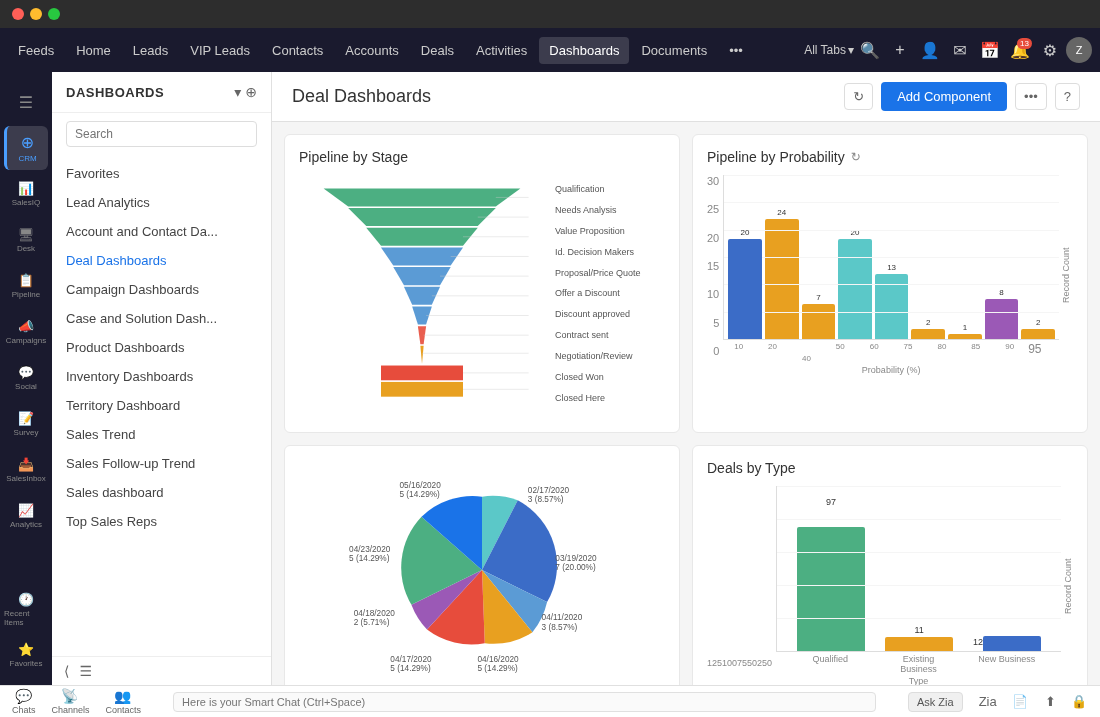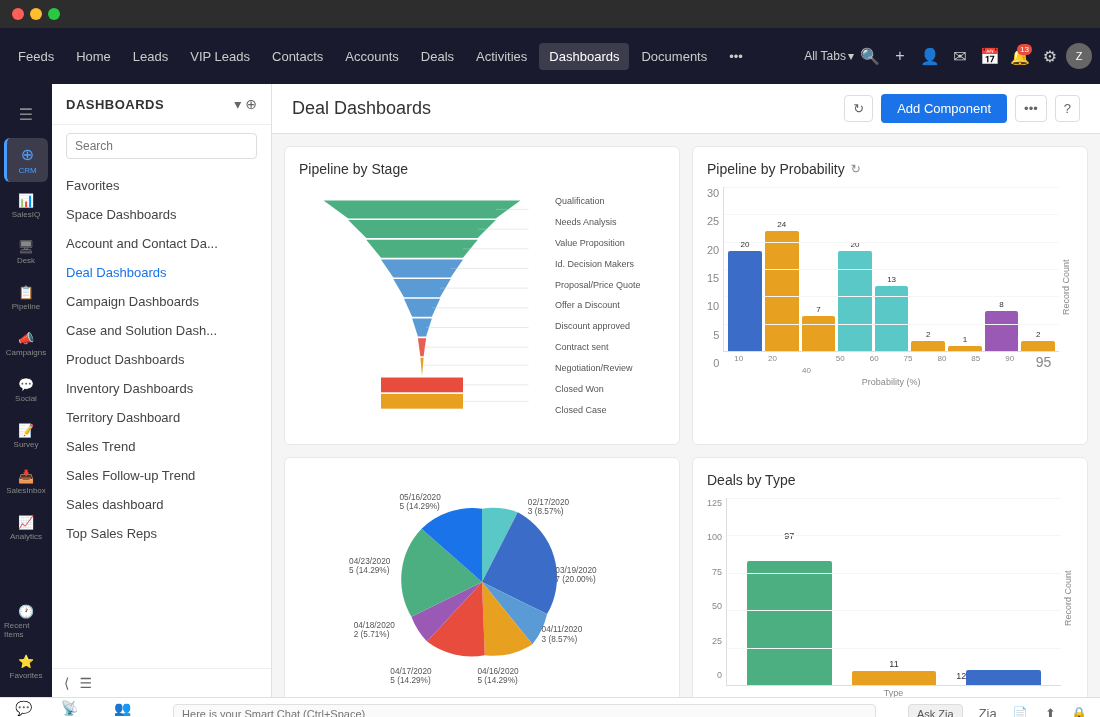--- a/index.html
+++ b/index.html
@@ -6,21 +6,21 @@
     body { font-family: -apple-system, BlinkMacSystemFont, 'Segoe UI', sans-serif; font-size: 13px; background: #f0f0f0; width: 1100px; height: 717px; overflow: hidden; }
 
     
     .titlebar { height: 28px; background: #2d2d2d; display: flex; align-items: center; padding: 0 12px; gap: 6px; }
     .titlebar-btn { width: 12px; height: 12px; border-radius: 50%; }
     .btn-red { background: #ff5f57; }
     .btn-yellow { background: #febc2e; }
     .btn-green { background: #28c840; }
 
     
-    .navbar { height: 56px; background: #1a1a2e; display: flex; align-items: center; padding: 0 8px; gap: 2px; }
+    .navbar { height: 44px; background: #1a1a2e; display: flex; align-items: center; padding: 0 8px; gap: 2px; }
     .nav-item { color: #ccc; padding: 6px 10px; font-size: 13px; cursor: pointer; border-radius: 4px; white-space: nowrap; }
     .nav-item.active { background: rgba(255,255,255,0.15); color: #fff; }
     .nav-spacer { flex: 1; }
     .nav-icon { width: 28px; height: 28px; display: flex; align-items: center; justify-content: center; cursor: pointer; color: #ccc; font-size: 16px; position: relative; }
     .badge { position: absolute; top: 2px; right: 2px; background: #e74c3c; color: white; font-size: 8px; border-radius: 8px; padding: 1px 3px; min-width: 14px; text-align: center; }
     .all-tabs-btn { color: #ccc; font-size: 12px; cursor: pointer; display: flex; align-items: center; gap: 2px; }
 
     
     .app-body { display: flex; height: calc(717px - 28px - 44px - 32px); }
 
@@ -171,21 +171,21 @@
       <div class="dash-sidebar-icons">
         <span class="dash-sidebar-icon">▾</span>
         <span class="dash-sidebar-icon">⊕</span>
       </div>
     </div>
     <div class="dash-search">
       <input type="text" placeholder="Search" style="">
     </div>
     <div class="dash-sidebar-list">
       <div class="dash-sidebar-item">Favorites</div>
-      <div class="dash-sidebar-item">Space Dashboards</div>
+      <div class="dash-sidebar-item">Lead Analytics</div>
       <div class="dash-sidebar-item">Account and Contact Da...</div>
       <div class="dash-sidebar-item active">Deal Dashboards</div>
       <div class="dash-sidebar-item">Campaign Dashboards</div>
       <div class="dash-sidebar-item">Case and Solution Dash...</div>
       <div class="dash-sidebar-item">Product Dashboards</div>
       <div class="dash-sidebar-item">Inventory Dashboards</div>
       <div class="dash-sidebar-item">Territory Dashboard</div>
       <div class="dash-sidebar-item">Sales Trend</div>
       <div class="dash-sidebar-item">Sales Follow-up Trend</div>
       <div class="dash-sidebar-item">Sales dashboard</div>
@@ -248,21 +248,21 @@
             <div>Qualification</div>
             <div>Needs Analysis</div>
             <div>Value Proposition</div>
             <div>Id. Decision Makers</div>
             <div>Proposal/Price Quote</div>
             <div>Offer a Discount</div>
             <div>Discount approved</div>
             <div>Contract sent</div>
             <div>Negotiation/Review</div>
             <div>Closed Won</div>
-            <div>Closed Case</div>
+            <div>Closed Here</div>
           </div>
         </div>
       </div>
 
       <div class="chart-card">
         <div class="chart-title">
           <span>Pipeline by Probability</span>
           <span class="chart-refresh">↻</span>
         </div>
         <div style="display:flex;height:200px;">
@@ -338,21 +338,21 @@
             <div style="display:flex;gap:3px;padding-left:0;margin-top:2px;">
               <div style="flex:1;font-size:8px;color:#888;text-align:center;">10</div>
               <div style="flex:1;font-size:8px;color:#888;text-align:center;">20</div>
               <div style="flex:1;font-size:8px;color:#888;text-align:center;margin-top:12px;">40</div>
               <div style="flex:1;font-size:8px;color:#888;text-align:center;">50</div>
               <div style="flex:1;font-size:8px;color:#888;text-align:center;">60</div>
               <div style="flex:1;font-size:8px;color:#888;text-align:center;">75</div>
               <div style="flex:1;font-size:8px;color:#888;text-align:center;">80</div>
               <div style="flex:1;font-size:8px;color:#888;text-align:center;">85</div>
               <div style="flex:1;font-size:8px;color:#888;text-align:center;">90</div>
-              <div style="flex:1;font-size:14px;color:#888;text-align:center;">95</div>
+              <div style="flex:1;font-size:12px;color:#888;text-align:left;">95</div>
             </div>
             <div style="font-size:9px;color:#888;text-align:center;margin-top:2px;">Probability (%)</div>
           </div>
           <div style="writing-mode:vertical-rl;transform:rotate(180deg);font-size:9px;color:#888;text-align:center;margin-right:2px;margin-left:2px;">Record Count</div>
         </div>
       </div>
 
       <div class="chart-card">
         <div class="pie-container">
           <svg viewBox="0 0 320 240" width="100%" height="220">
@@ -389,21 +389,21 @@
             <text x="15" y="110" font-size="9" fill="#555">5 (14.29%)</text>
             <text x="70" y="30" font-size="9" fill="#555">05/16/2020</text>
             <text x="70" y="40" font-size="9" fill="#555">5 (14.29%)</text>
           </svg>
         </div>
       </div>
 
       <div class="chart-card">
         <div class="chart-title">Deals by Type</div>
         <div style="display:flex;height:200px;">
-          <div style="display:flex;flex-direction:column;justify-content:space-between;align-items:flex-end;padding-right:4px;font-size:9px;color:#888;padding-bottom:18px;">
+          <div style="display:flex;flex-direction:row;justify-content:space-between;align-items:flex-end;padding-right:4px;font-size:9px;color:#888;padding-bottom:18px;">
             <span>125</span>
               <span>100</span>
               <span>75</span>
               <span>50</span>
               <span>25</span>
               <span>0</span>
           </div>
           <div style="flex:1;display:flex;flex-direction:column;">
             <div style="flex:1;display:flex;align-items:flex-end;gap:20px;border-left:1px solid #ddd;border-bottom:1px solid #ddd;padding:4px 20px 0 20px;position:relative;">
               <div style="position:absolute;top:0;left:0;right:0;bottom:0;display:flex;flex-direction:column;justify-content:space-between;pointer-events:none;">
@@ -424,20 +424,25 @@
                 <span style="font-size:9px;color:#333;margin-bottom:2px;">11</span>
                 <div style="width:100%;background:#e8a020;height:calc(11/125*160px);border-radius:2px 2px 0 0;"></div>
               </div>
 
               <div style="flex:1;display:flex;flex-direction:row;align-items:center;">
                 <span style="font-size:9px;color:#333;margin-bottom:2px;">12</span>
                 <div style="width:100%;background:#3b6cc7;height:calc(12/125*160px);border-radius:2px 2px 0 0;"></div>
               </div>
             </div>
 
+            <div style="display:flex;gap:20px;padding:0 20px;margin-top:2px;">
+              <div style="flex:1;font-size:9px;color:#888;text-align:center;">Qualified</div>
+              <div style="flex:1;font-size:9px;color:#888;text-align:center;">Existing Business</div>
+              <div style="flex:1;font-size:9px;color:#888;text-align:center;">New Business</div>
+            </div>
             <div style="font-size:9px;color:#888;text-align:center;margin-top:2px;">Type</div>
           </div>
           <div style="writing-mode:vertical-rl;transform:rotate(180deg);font-size:9px;color:#888;text-align:center;margin-left:2px;">Record Count</div>
         </div>
       </div>
 
     </div>
   </div>
 
 </div>

